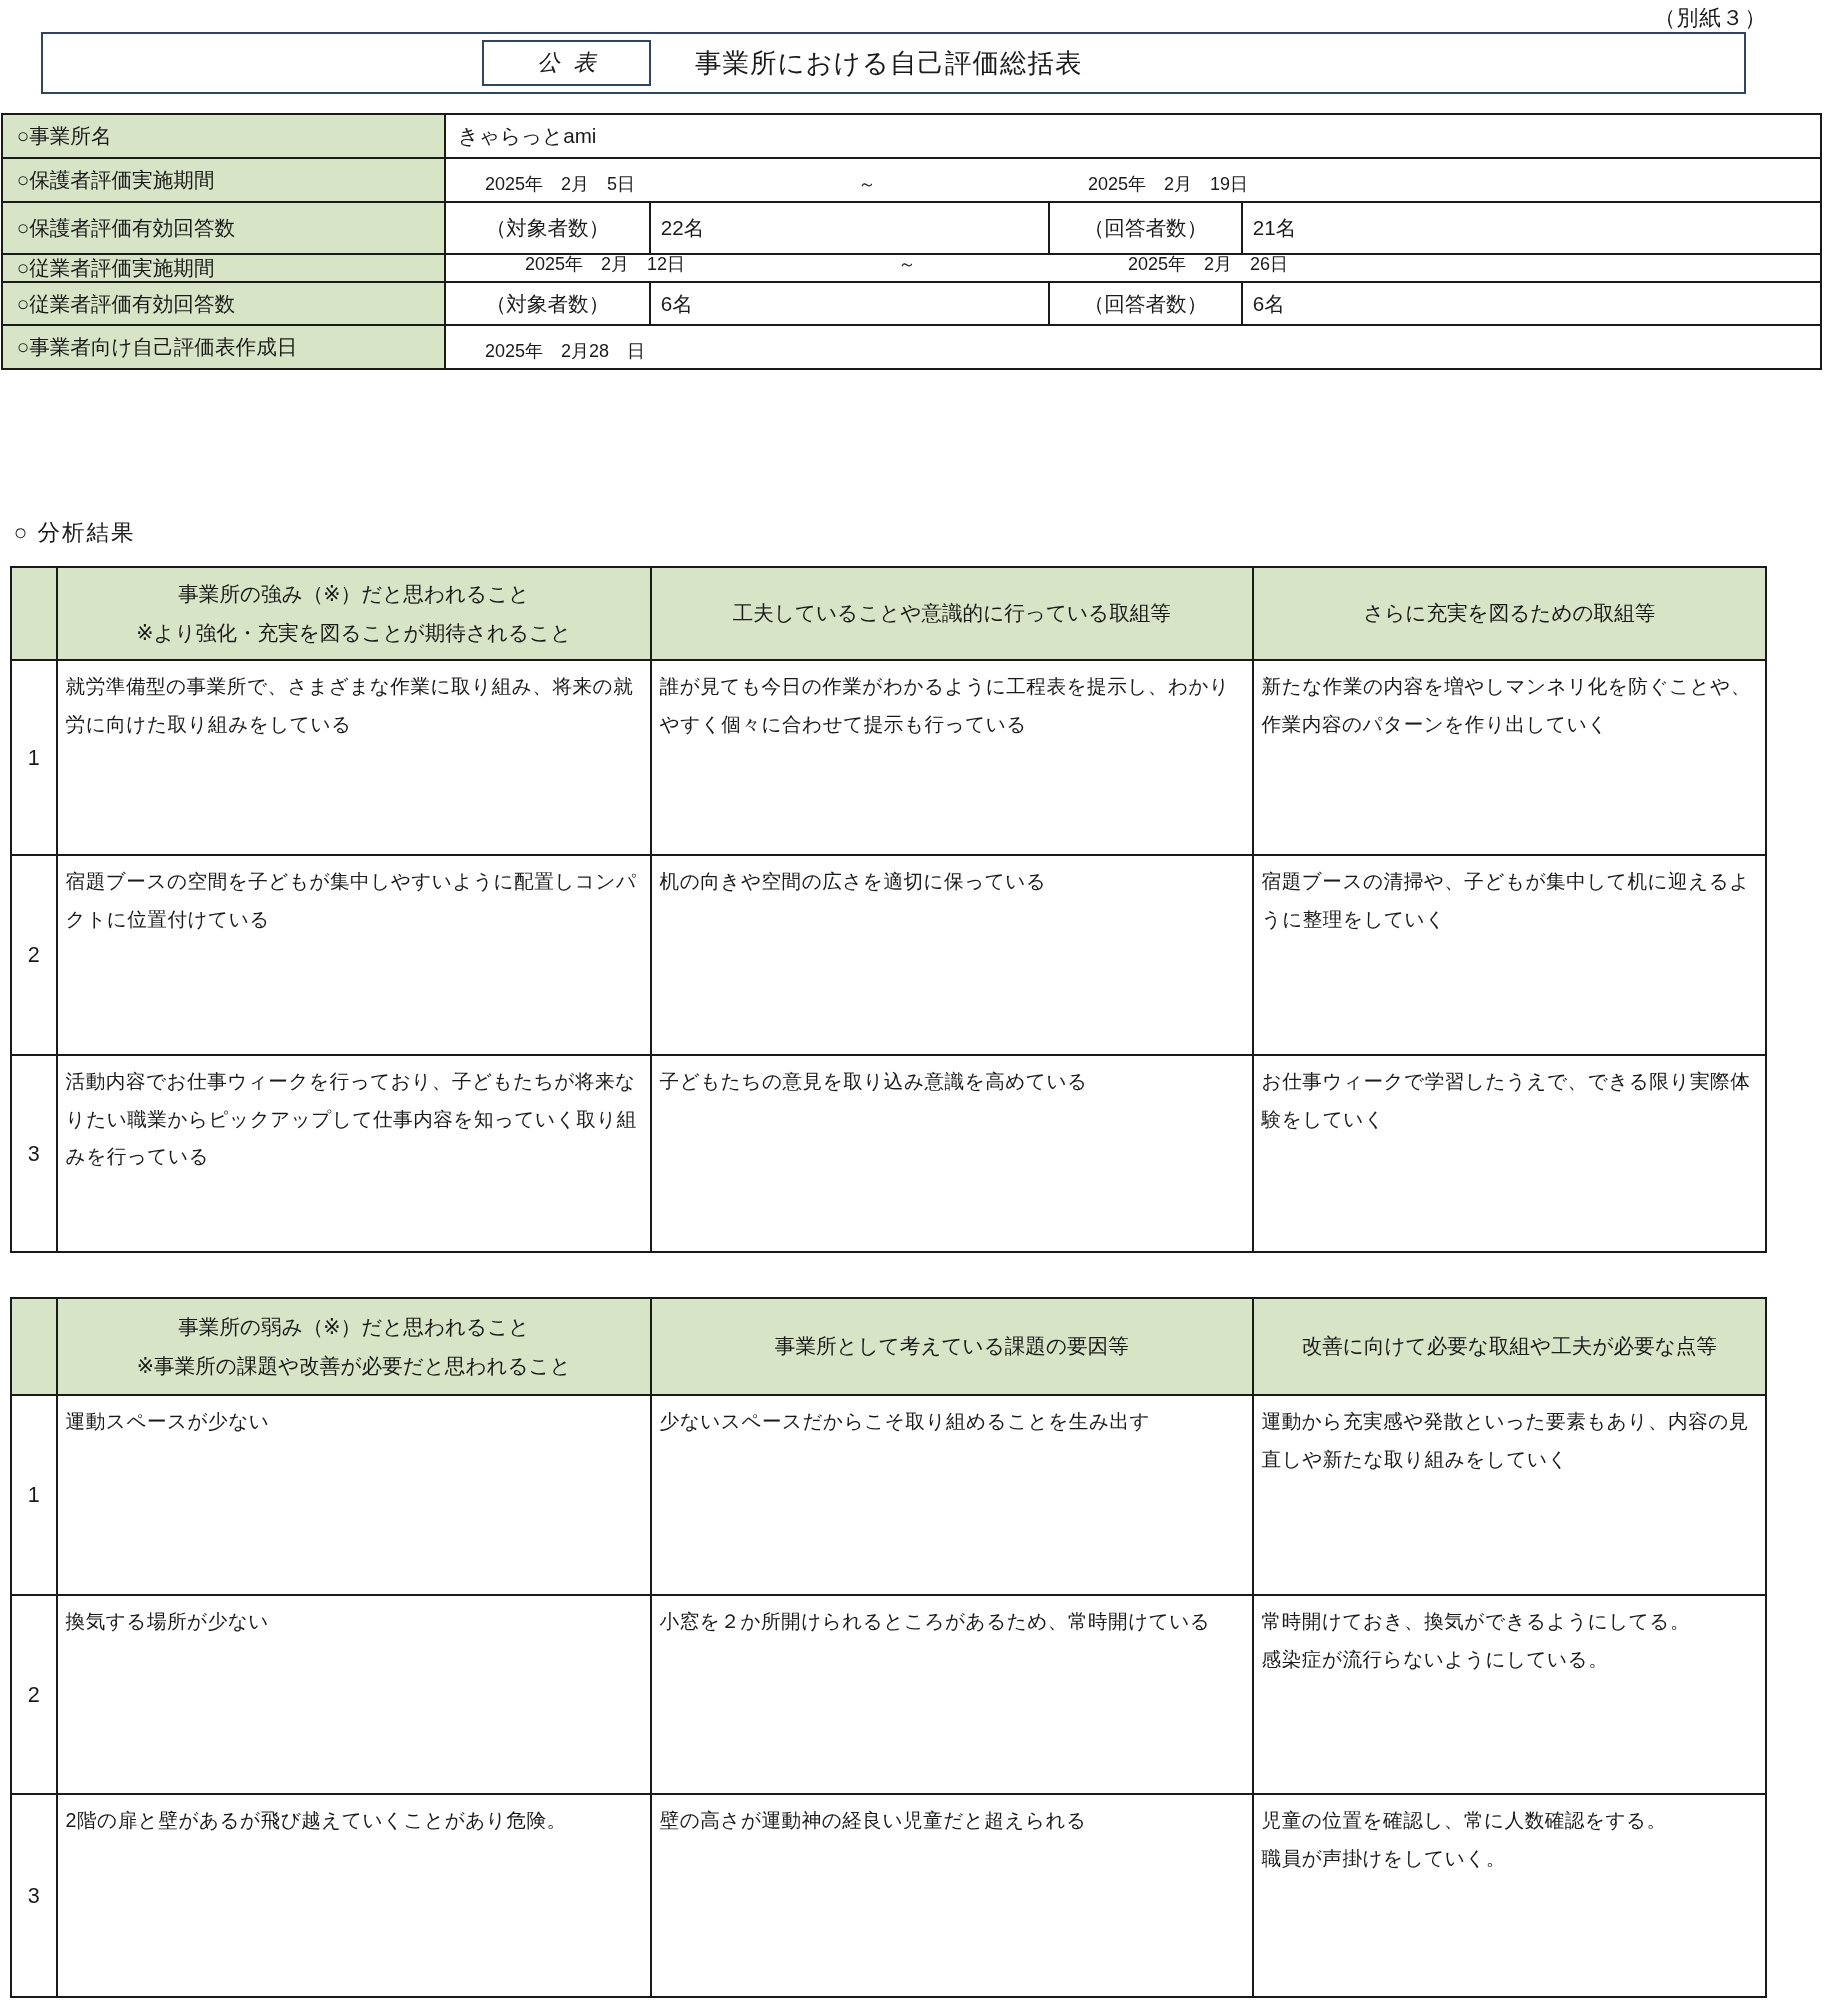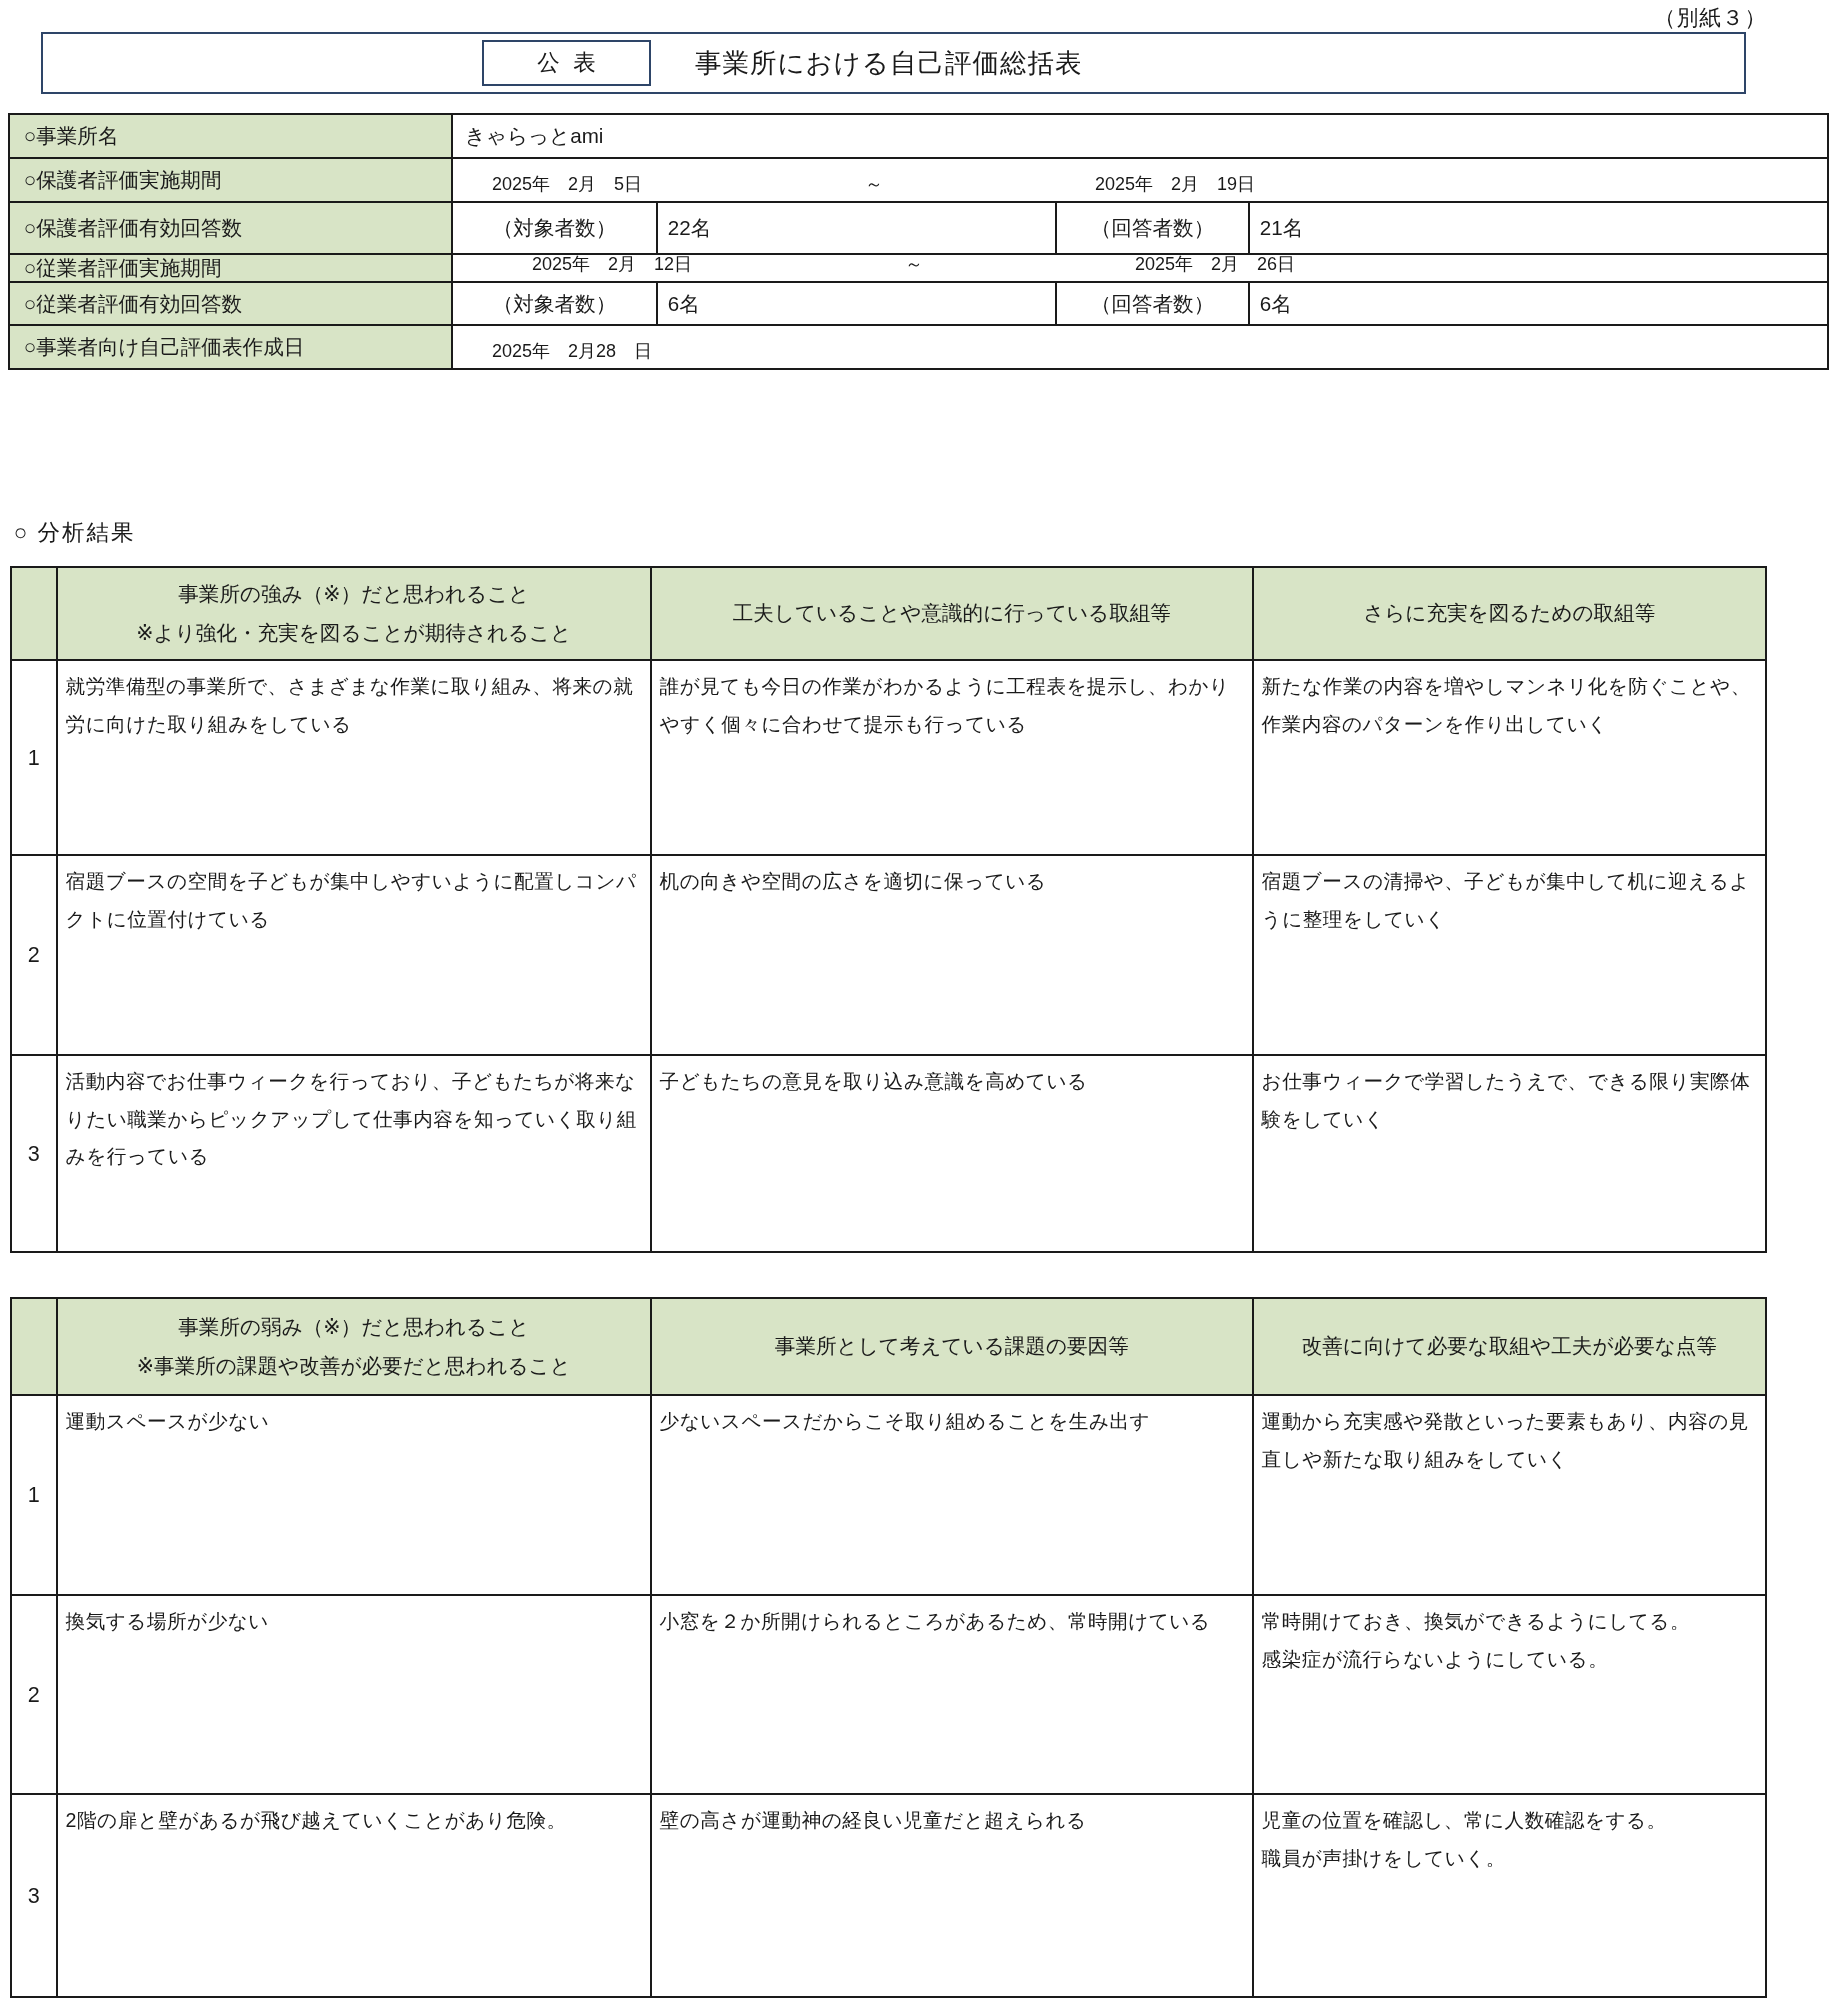--- a/index.html
+++ b/index.html
@@ -26,30 +26,30 @@
     position:absolute; left:41px; top:32px;
     width:1705px; height:62px;
     border:2.9px solid #2e4568;
     background:#ffffff;
   }
   .publish-badge {
     position:absolute; left:439px; top:5.9px;
     width:169px; height:46px;
     border:2px solid #2e4568;
     display:flex; align-items:center; justify-content:center;
-    font-size:22.5px; letter-spacing:13.7px; padding-left:13.7px;
+    font-size:22.5px; letter-spacing:13.7px; padding-left:13.7px;font-style:italic;
   }
   .doc-title {
     position:absolute; left:652px; top:50%;
     transform:translateY(-50%);
     font-size:26.5px; font-weight:500; letter-spacing:1px;
   }
   
   .itable {
-    position:absolute; left:8px; top:113px;
+    position:absolute; left:1px; top:113px;
     width:1821px;
     border:2.9px solid #1a1a1a;
     background:#ffffff;
   }
   .irow { display:flex; }
   .irow + .irow { border-top:2.9px solid #1a1a1a; }
   .ilabel {
     width:443px; flex:0 0 443px;
     background:#d8e4c6;
     border-right:2.9px solid #1a1a1a;

